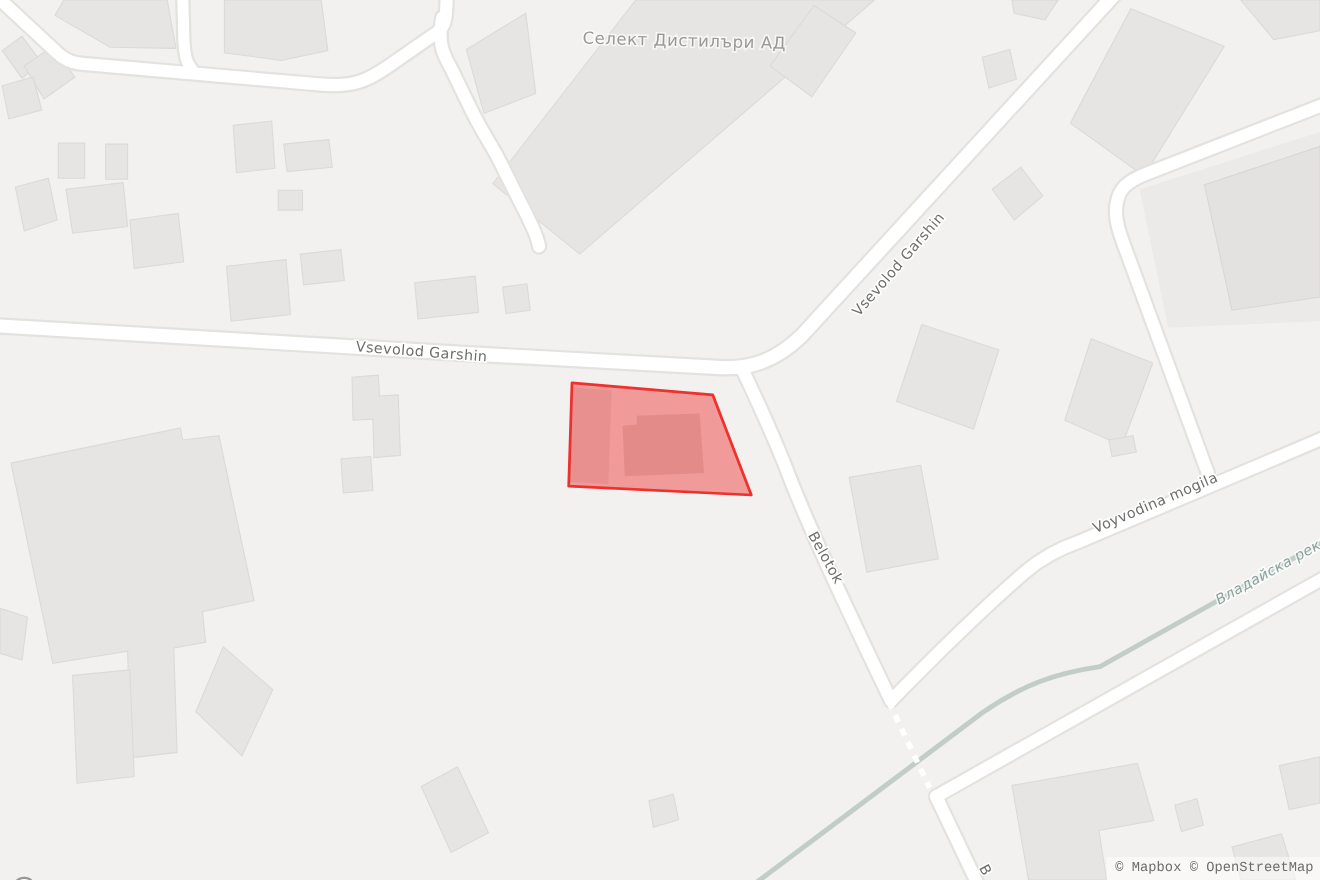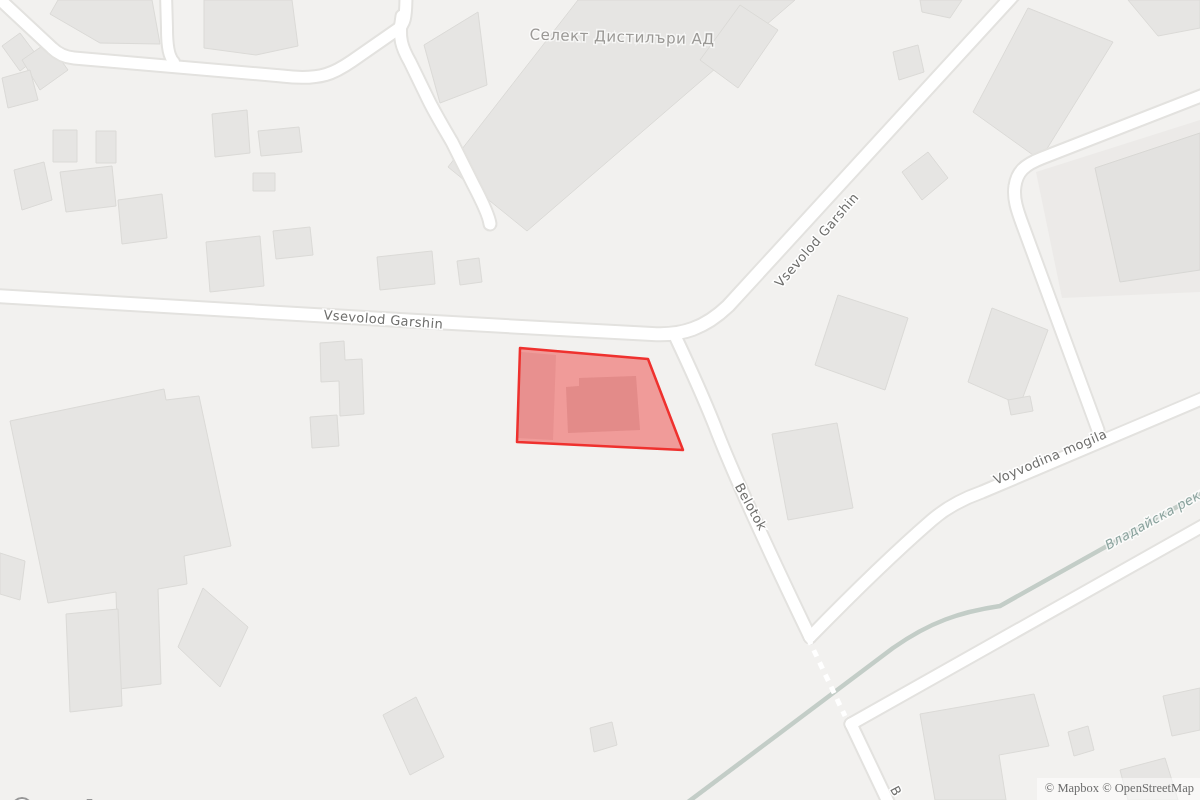--- a/index.html
+++ b/index.html
@@ -36,21 +36,21 @@
   }
   .logo{position:absolute;left:8px;bottom:6px;text-decoration:none;}
   .logo-word{
     font-size:19px;font-weight:bold;letter-spacing:1px;
     fill:#ffffff;paint-order:stroke;stroke:var(--logo_gray);stroke-width:2.2px;
   }
   .logo-outline{fill:#fff;stroke:var(--logo_gray);stroke-width:2;}
   .attribution{
     position:absolute;right:0;bottom:0;padding:3px 6px 4px 8px;
     background:rgba(255,255,255,.5);color:var(--attribution_text);
-    font-size:12.5px;font-family:Liberation Serif, serif;
+    font-size:12.5px;font-family:Liberation Mono, monospace;
   }
 </style>
 </head>
 <body>
 
 <div class="stage">
 <svg width="1200" height="800" viewBox="0 0 1200 800">
 
   <rect x="0" y="0" width="1200" height="800" fill="var(--background)"></rect>
 

